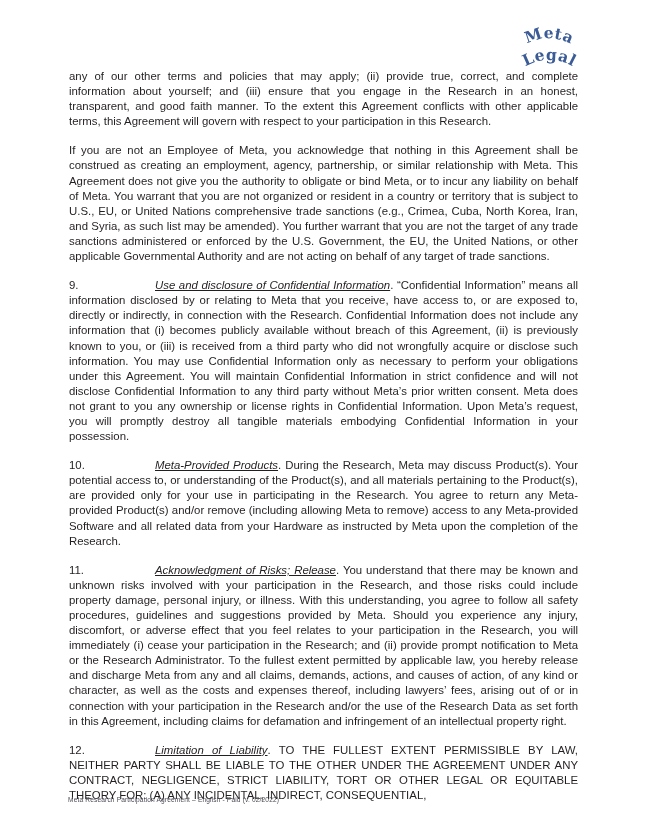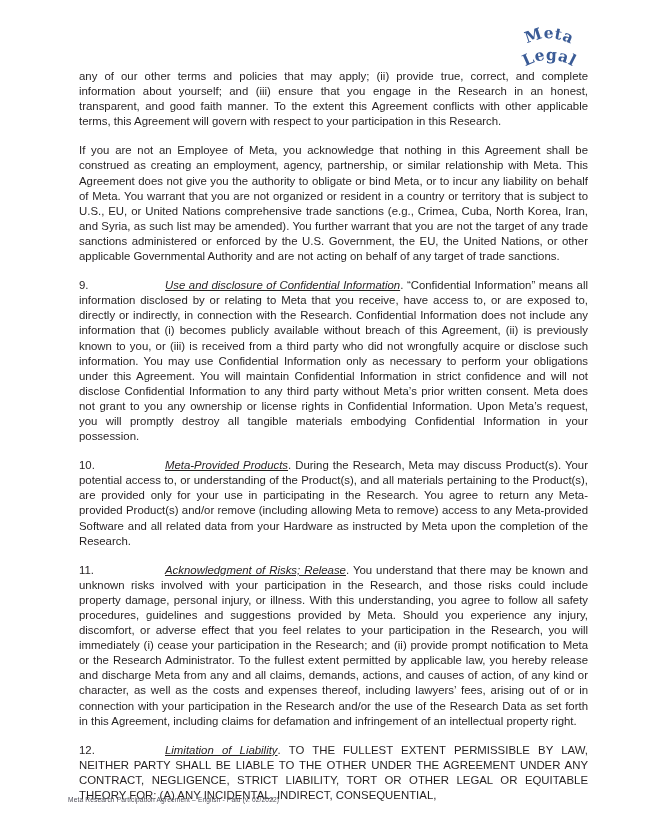--- a/index.html
+++ b/index.html
@@ -36,21 +36,21 @@
 
   
   #page {
     position: absolute;
     left: 0; top: 0;
     width: 645px;
     height: 815px;
   }
   #content {
     position: absolute;
-    left: 79px;
+    left: 69px;
     top: 69px;
     width: 509px;
   }
 
   p.para {
     margin: 0 0 14px 0;
     font-size: 11.4px;
     line-height: 15.1px;
     text-align: justify;
     text-justify: inter-word;

